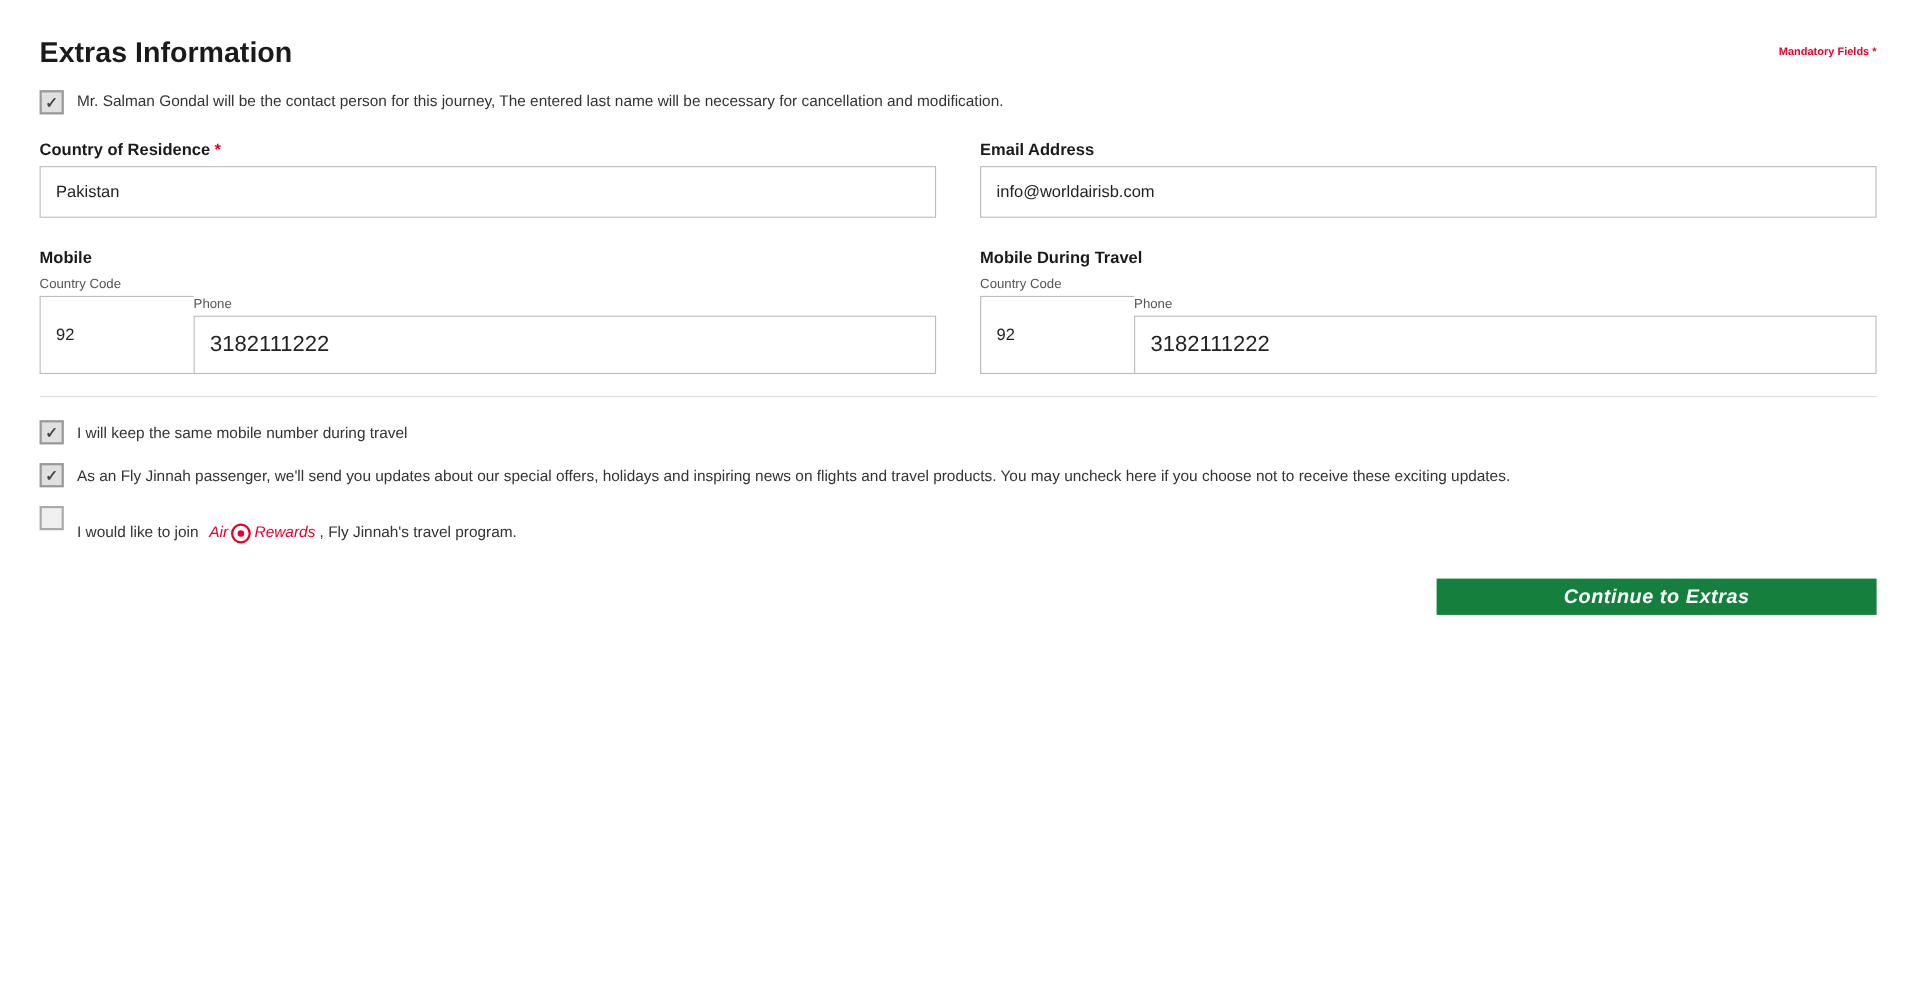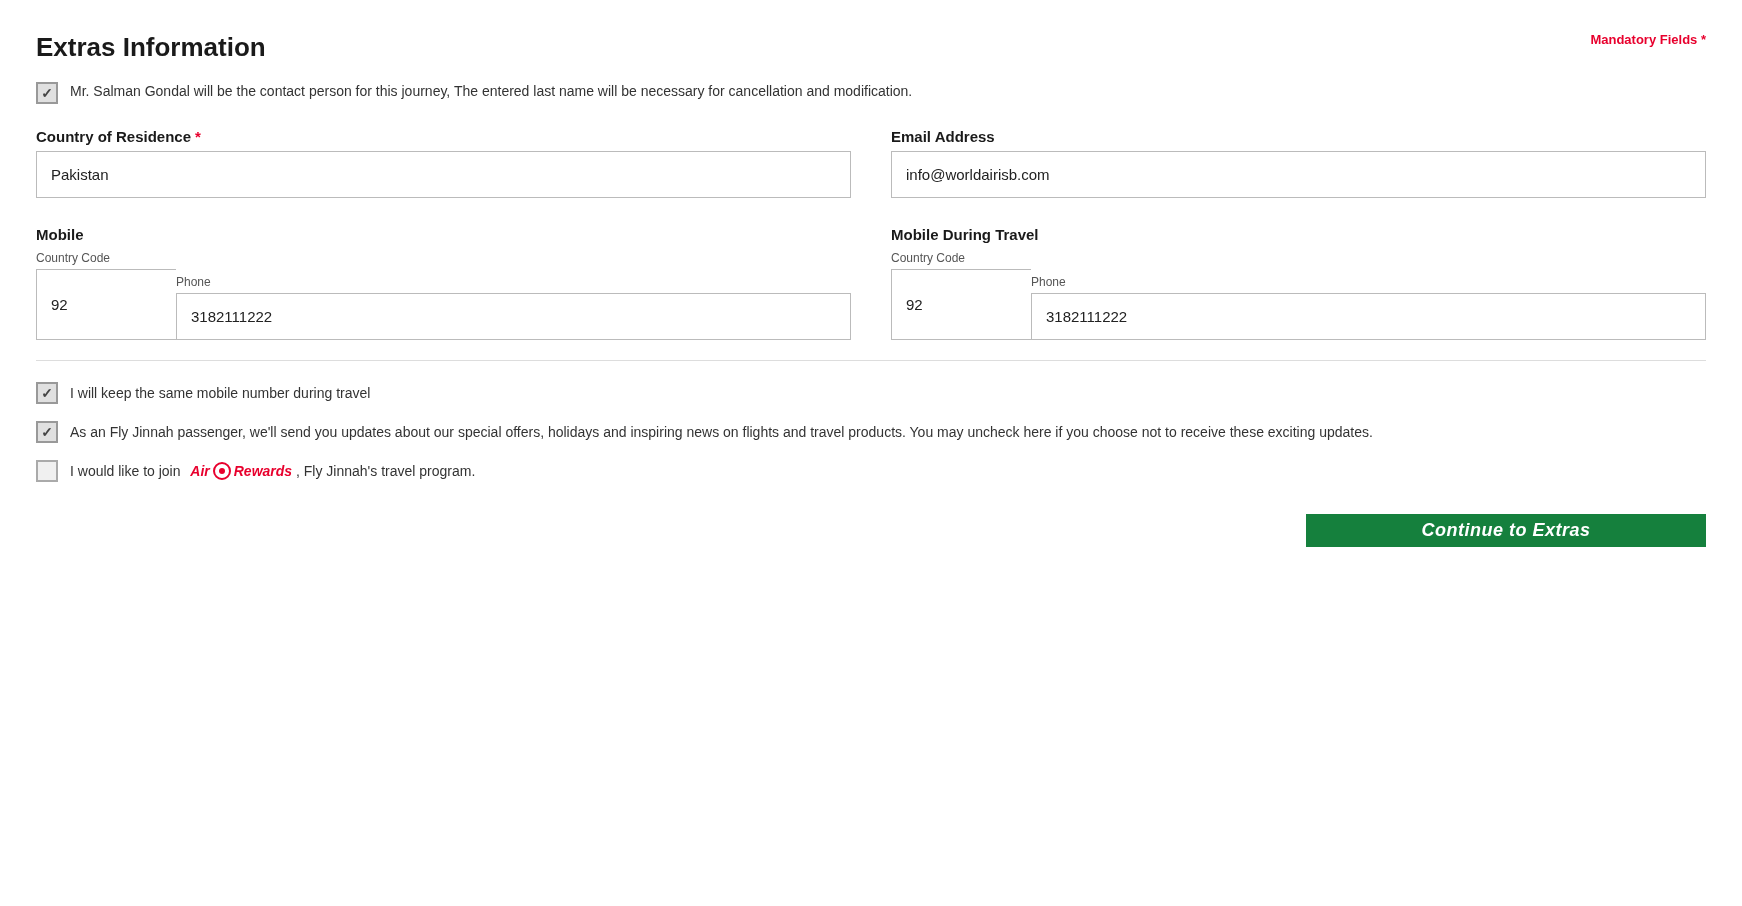--- a/index.html
+++ b/index.html
@@ -25,22 +25,23 @@
       margin-bottom: 18px;
     }
 
     .page-title {
       font-size: 26px;
       font-weight: bold;
       color: #1a1a1a;
     }
 
     .mandatory-label {
-      font-size: 13px;
+      font-size: 10px;
       color: #555;
+      margin-top: 10px;
     }
 
     .mandatory-label span {
       color: #e8002d;
       font-weight: bold;
     }
 
     .contact-notice {
       display: flex;
       align-items: flex-start;
@@ -159,21 +160,21 @@
       color: #222;
       outline: none;
       background: #fff;
       width: 100%;
       border-right: none;
     }
 
     .phone-input-number {
       border: 1.5px solid #bbb;
       padding: 14px 14px;
-      font-size: 15px;
+      font-size: 20px;
       color: #222;
       outline: none;
       background: #fff;
       width: 100%;
     }
 
     .checkbox-row {
       display: flex;
       align-items: flex-start;
       gap: 12px;
@@ -182,24 +183,25 @@
 
     .checkbox-row-text {
       font-size: 14px;
       color: #333;
       line-height: 1.5;
       margin-top: 2px;
     }
 
     .air-rewards-logo {
       display: inline-flex;
-      align-items: flex-start;
+      align-items: center;
       gap: 2px;
-      font-weight: bold;
+      font-weight: normal;
       font-style: italic;
+      margin-top: 12px;
     }
 
     .air-rewards-logo .air-part {
       color: #e8002d;
     }
 
     .air-rewards-logo .circle-icon {
       display: inline-block;
       width: 18px;
       height: 18px;

